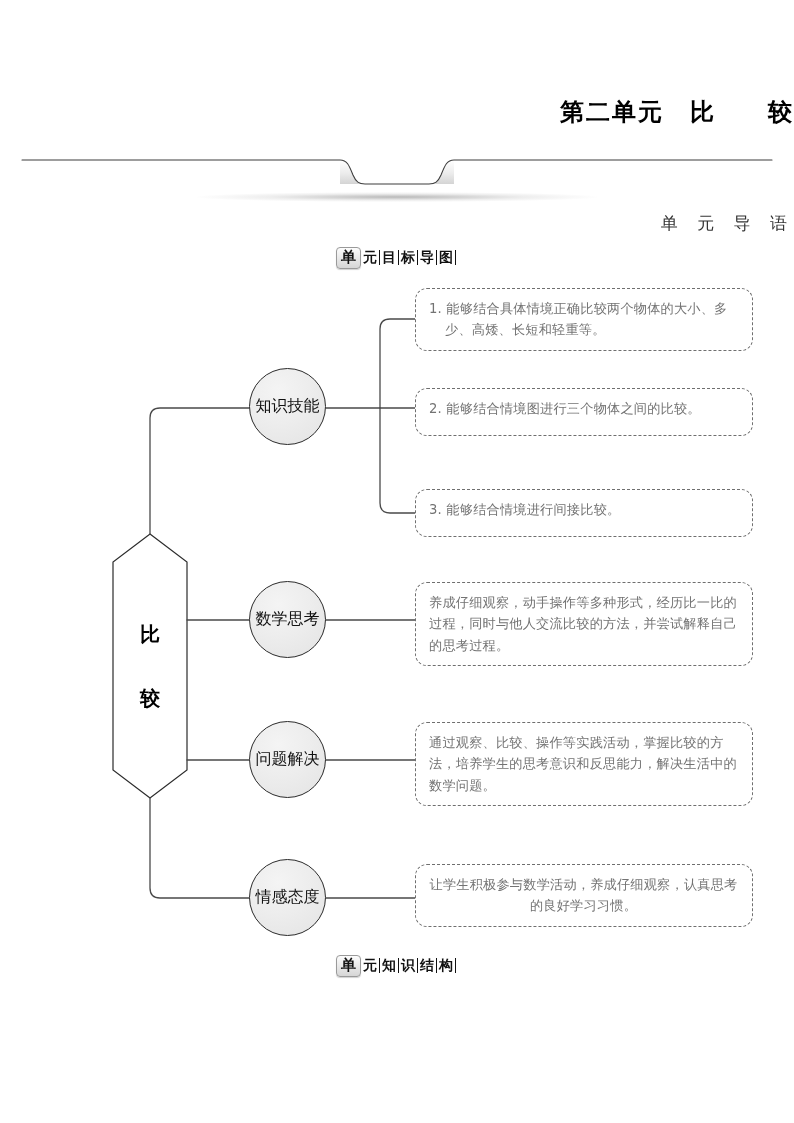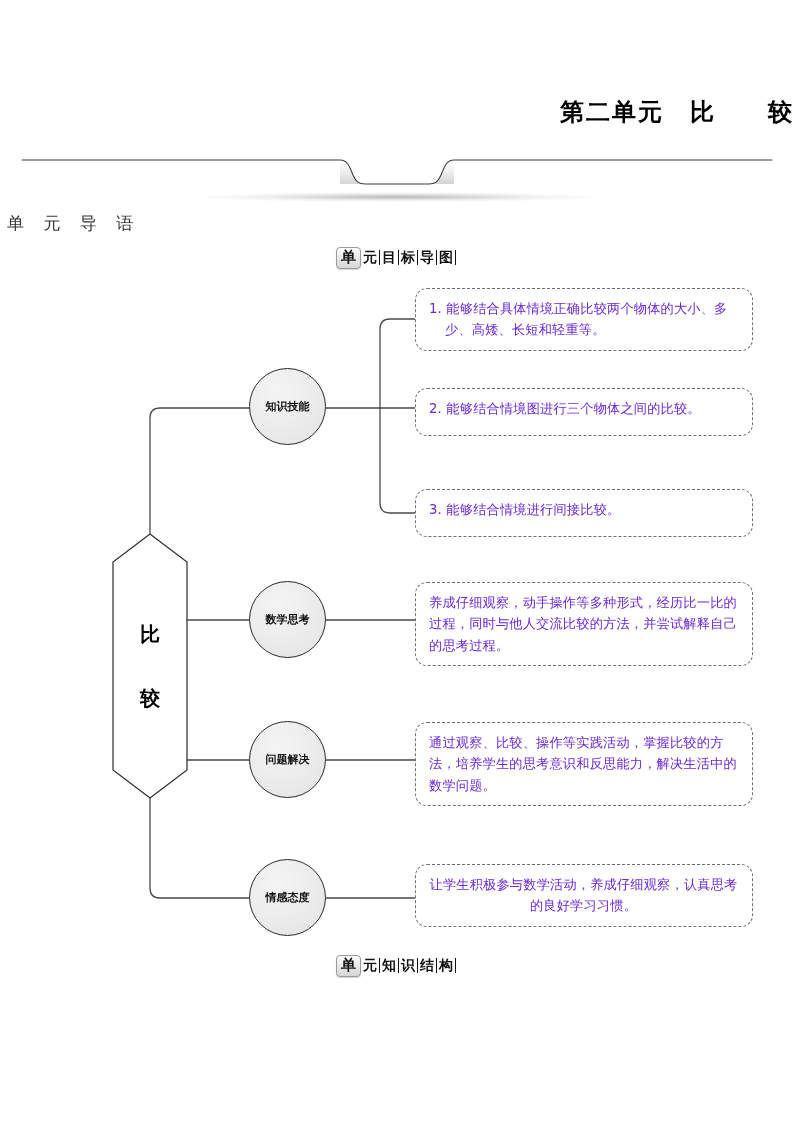--- a/index.html
+++ b/index.html
@@ -46,21 +46,21 @@
     height: 10px;
     background: radial-gradient(ellipse at center, rgba(100,100,100,0.45) 0%, rgba(160,160,160,0.18) 45%, rgba(255,255,255,0) 72%);
   }
 
   
   .section-heading {
     position: absolute;
     top: 212px;
     left: 0;
     width: 794px;
-    text-align: left;
+    text-align: right;
     font-size: 17px;
     color: #333;
     letter-spacing: 7px;
     text-indent: 7px;
   }
 
   
   .badge-row {
     position: absolute;
     left: 0;
@@ -139,40 +139,40 @@
   .circle-node {
     position: absolute;
     width: 77px;
     height: 77px;
     border-radius: 50%;
     border: 1.3px solid #2b2b2b;
     background: radial-gradient(circle at 38% 30%, #f4f4f4 0%, #ededed 45%, #e3e3e3 100%);
     display: flex;
     align-items: center;
     justify-content: center;
-    font-size: 11px;
-    font-weight: bold;
+    font-size: 16px;
+    font-weight: normal;
     color: #111;
     box-sizing: border-box;
   }
   .c1 { left: 249px; top: 368px; }
   .c2 { left: 249px; top: 581px; }
   .c3 { left: 249px; top: 721px; }
   .c4 { left: 249px; top: 859px; }
 
   
   .leaf-box {
     position: absolute;
     box-sizing: border-box;
     border: 1.2px dashed #6f6f6f;
     border-radius: 12px;
     background: #ffffff;
     font-size: 13.2px;
     line-height: 1.62;
-    color: #6d28d9;
+    color: #737373;
     padding: 9px 14px 9px 13px;
     letter-spacing: 0.2px;
   }
   .b1 { left: 415px; top: 288px; width: 338px; min-height: 58px; }
   .b2 { left: 415px; top: 388px; width: 338px; min-height: 48px; }
   .b3 { left: 415px; top: 489px; width: 338px; min-height: 48px; }
   .b4 { left: 415px; top: 582px; width: 338px; min-height: 74px; }
   .b5 { left: 415px; top: 722px; width: 338px; min-height: 74px; }
   .b6 { left: 415px; top: 864px; width: 338px; min-height: 58px; text-align: center; }
 

